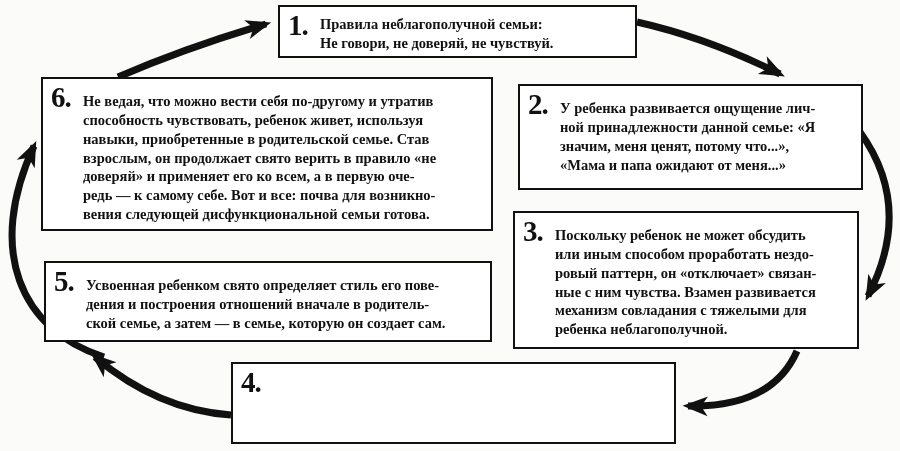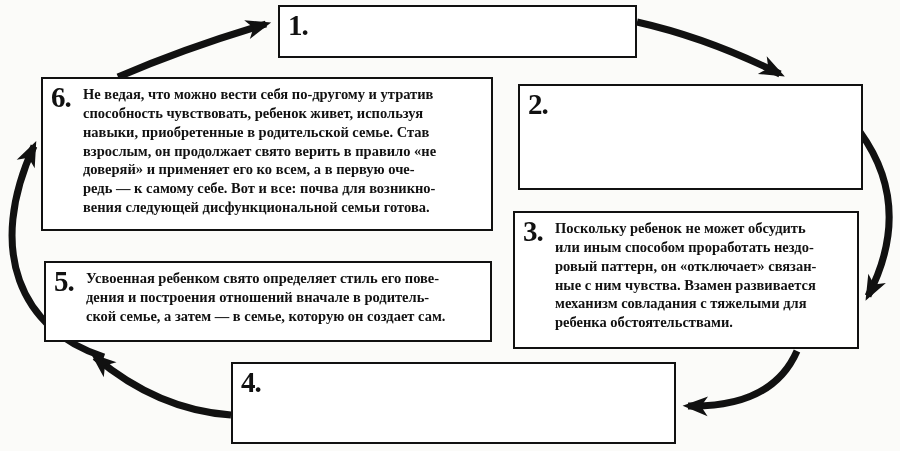--- a/index.html
+++ b/index.html
@@ -35,21 +35,21 @@
     line-height:1;
     min-width:32px;
     margin-top:-1px;
     letter-spacing:-1px;
   }
   .stage-text{
     font-size:14.5px;
     font-weight:bold;
     line-height:1.3;
     white-space:pre-line;
-    margin-top:1px;
+    margin-top:8px;
   }
   
   .b1{left:278px;top:5px;width:359px;height:53px;}
   .b2{left:518px;top:84px;width:345px;height:106px;}
   .b3{left:513px;top:211px;width:346px;height:138px;}
   .b4{left:231px;top:362px;width:445px;height:82px;}
   .b5{left:44px;top:261px;width:448px;height:81px;}
   .b6{left:41px;top:77px;width:452px;height:154px;}
   .b1 .stage-text{margin-top:3px;}
 </style>
@@ -67,34 +67,40 @@
     <path class="flow" d="M118 77 Q185 48 266 24" marker-end="url(#ah)"></path>
     <path class="flow" d="M637 22 Q708 38 780 74" marker-end="url(#ah)"></path>
     <path class="flow" d="M860 132 Q914 207 868 296" marker-end="url(#ah)"></path>
     <path class="flow" d="M797 351 Q772 408 688 406" marker-end="url(#ah)"></path>
     <path class="flow" d="M231 415 Q158 410 95 357" marker-end="url(#ah)"></path>
     <path class="flow" d="M104 357 C20 330 -14 250 34 146" marker-end="url(#ah)"></path>
   </svg>
 
   <div class="stage-box b1">
     <span class="stage-num">1.</span>
+    <div class="stage-text">Правила неблагополучной семьи:
+Не говори, не доверяй, не чувствуй.</div>
   </div>
 
   <div class="stage-box b2">
     <span class="stage-num">2.</span>
+    <div class="stage-text">У ребенка развивается ощущение лич-
+ной принадлежности данной семье: «Я
+значим, меня ценят, потому что...»,
+«Мама и папа ожидают от меня...»</div>
   </div>
 
   <div class="stage-box b3">
     <span class="stage-num">3.</span>
     <div class="stage-text">Поскольку ребенок не может обсудить
 или иным способом проработать нездо-
 ровый паттерн, он «отключает» связан-
 ные с ним чувства. Взамен развивается
 механизм совладания с тяжелыми для
-ребенка обстоятельствами.</div>
+ребенка неблагополучной.</div>
   </div>
 
   <div class="stage-box b4">
     <span class="stage-num">4.</span>
   </div>
 
   <div class="stage-box b5">
     <span class="stage-num">5.</span>
     <div class="stage-text">Усвоенная ребенком свято определяет стиль его пове-
 дения и построения отношений вначале в родитель-

